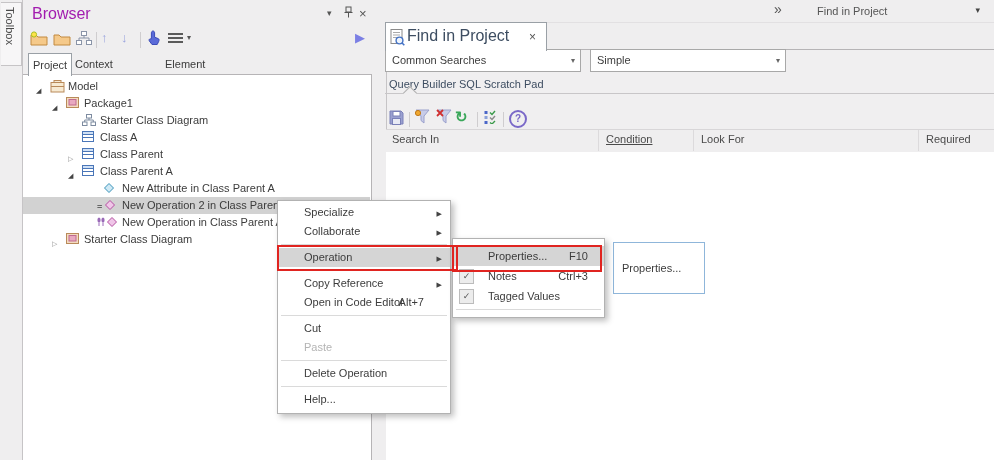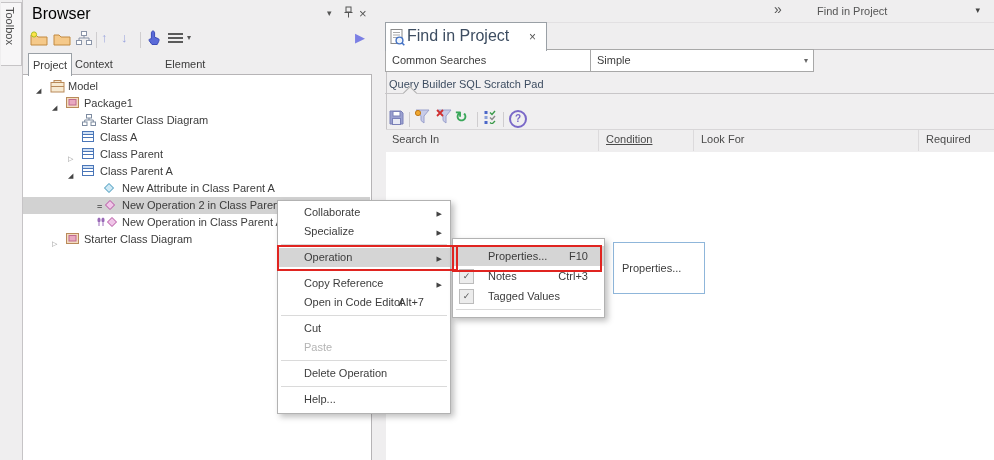--- a/index.html
+++ b/index.html
@@ -8,21 +8,21 @@
         overflow:hidden;}
   .abs{position:absolute;}
   svg{display:block;}
 
   
   #toolbox-strip{left:0;top:0;width:22px;height:460px;background:#efeeef;border-right:1px solid #c6c4c6;}
   #toolbox-tab{left:1px;top:2px;width:20px;height:62px;background:#f7f6f7;border:1px solid #c6c4c6;border-left:none;}
   #toolbox-label{left:4px;top:7px;writing-mode:vertical-rl;font-size:11px;color:#4a4a4a;}
 
   
-  #browser-title{left:32px;top:5px;font-size:16px;color:#000000;}
+  #browser-title{left:32px;top:5px;font-size:16px;color:#a21caf;}
   .tb-ic{color:#555;font-size:11px;}
   #browser-toolbar-sep1,#browser-toolbar-sep2{width:1px;height:16px;background:#cfcdcf;top:32px;}
   .tab-lbl{top:58px;font-size:11px;color:#3c3c3c;}
   #tab-project{left:28px;top:53px;width:42px;height:22px;background:#fff;border:1px solid #9aa0a6;border-bottom:none;z-index:2;text-align:center;line-height:22px;}
   #tree-panel{left:23px;top:74px;width:348px;height:386px;background:#fff;border-top:1px solid #b6b4b6;border-right:1px solid #b6b4b6;overflow:hidden;text-align:right;}
 
   .trow{position:absolute;left:0;width:347px;height:17px;line-height:17px;}
   .trow.sel{background:#d2d2d2;}
   .trow .exp{position:absolute;top:4px;font-size:7px;color:#444;}
   .trow .exp.hollow{color:#8a8a8a;}
@@ -54,21 +54,21 @@
   
   #find-topbar{left:385px;top:0;width:609px;height:22px;background:#efeeef;border-bottom:1px solid #e2e0e2;}
   #find-topbar-title{left:432px;top:5px;color:#555;}
   #find-chevrons{left:389px;top:1px;font-size:14px;color:#555;}
   #find-topbar-caret{right:14px;top:5px;font-size:9px;color:#444;position:absolute;}
   #find-tabrow-line{left:385px;top:49px;width:609px;height:1px;background:#b6b4b6;}
   #find-tab{left:385px;top:22px;width:160px;height:28px;background:#fff;border:1px solid #9aa0a6;border-bottom:none;z-index:2;}
   #find-tab-title{position:absolute;left:21px;top:4px;font-size:16px;color:#3d4d61;}
   #find-tab-close{position:absolute;right:10px;top:7px;color:#555;font-size:12px;}
   #find-content{left:386px;top:50px;width:608px;height:410px;background:#f0eff0;border-left:1px solid #c6c4c6;}
-  .combo{position:absolute;height:21px;background:#fff;border:1px solid #a8a8a8;line-height:21px;padding-left:28px;}
+  .combo{position:absolute;height:21px;background:#fff;border:1px solid #a8a8a8;line-height:21px;}
   .combo .cv{position:absolute;left:6px;top:0;color:#3c3c3c;}
   .combo .ca{position:absolute;right:5px;top:0;font-size:8px;color:#666;}
   #search-box{left:797px;top:49px;width:196px;}
   #search-input{position:absolute;left:2px;top:1px;width:165px;height:17px;border:none;outline:none;
                 font-family:"Liberation Sans",sans-serif;font-size:11px;color:#555;}
   #search-input::placeholder{color:#8a8a8a;opacity:1;}
   .subtab{position:absolute;top:78px;color:#3d4d61;}
   #qb-line{left:385px;top:93px;width:609px;height:1px;background:#c8c6c8;}
   #qb-notch{left:405px;top:88px;width:9px;height:9px;background:#f0eff0;border-left:1px solid #b0b0b0;border-top:1px solid #b0b0b0;transform:rotate(45deg);z-index:1;}
   .fsep{position:absolute;top:112px;width:1px;height:15px;background:#cfcdcf;}
@@ -343,25 +343,25 @@
   <span class="hdr" style="left:606px;text-decoration:underline;">Condition</span>
   <span class="hdr" style="left:701px;">Look For</span>
   <span class="hdr" style="left:926px;">Required</span>
   <div class="hdr-div" style="left:598px;"></div>
   <div class="hdr-div" style="left:693px;"></div>
   <div class="hdr-div" style="left:918px;"></div>
   <div class="abs" id="grid-body"></div>
 
   <div class="menu" id="context-menu">
     <div class="mi">
+      <span>Specialize</span>
+      <span class="sub">▶</span>
+    </div>
+    <div class="mi">
       <span>Collaborate</span>
-      <span class="sub">▶</span>
-    </div>
-    <div class="mi">
-      <span>Specialize</span>
       <span class="sub">▶</span>
     </div>
     <div class="msep"></div>
     <div class="mi hl">
       <span>Operation</span>
       <span class="sub">▶</span>
     </div>
     <div class="msep"></div>
     <div class="mi">
       <span>Copy Reference</span>

